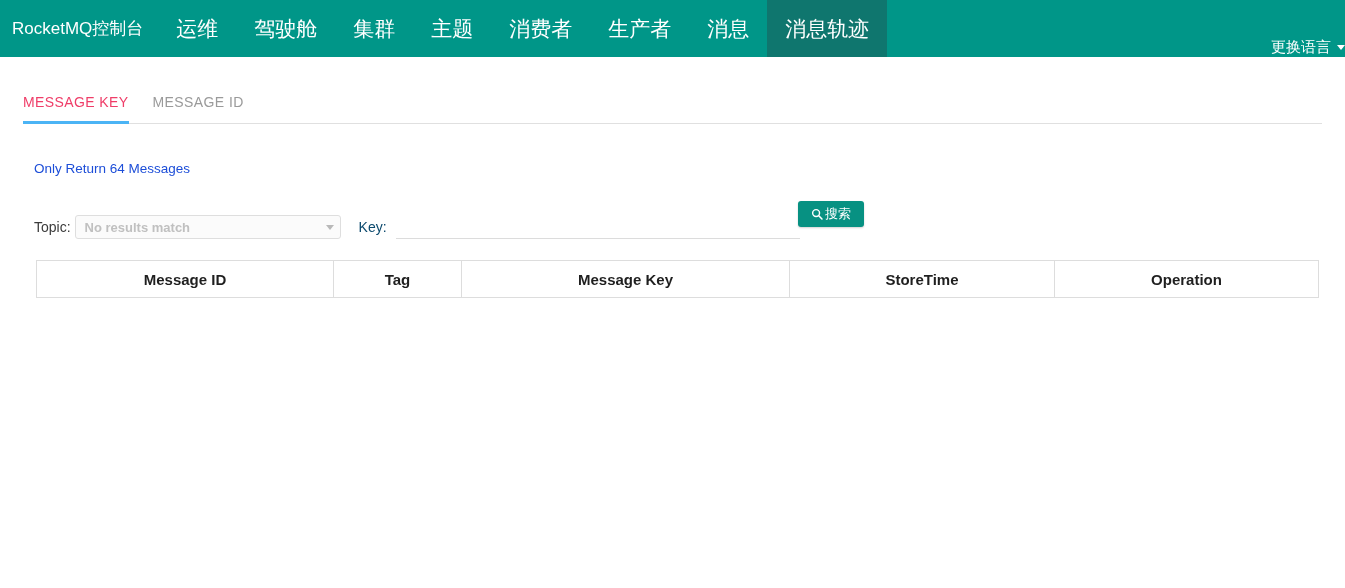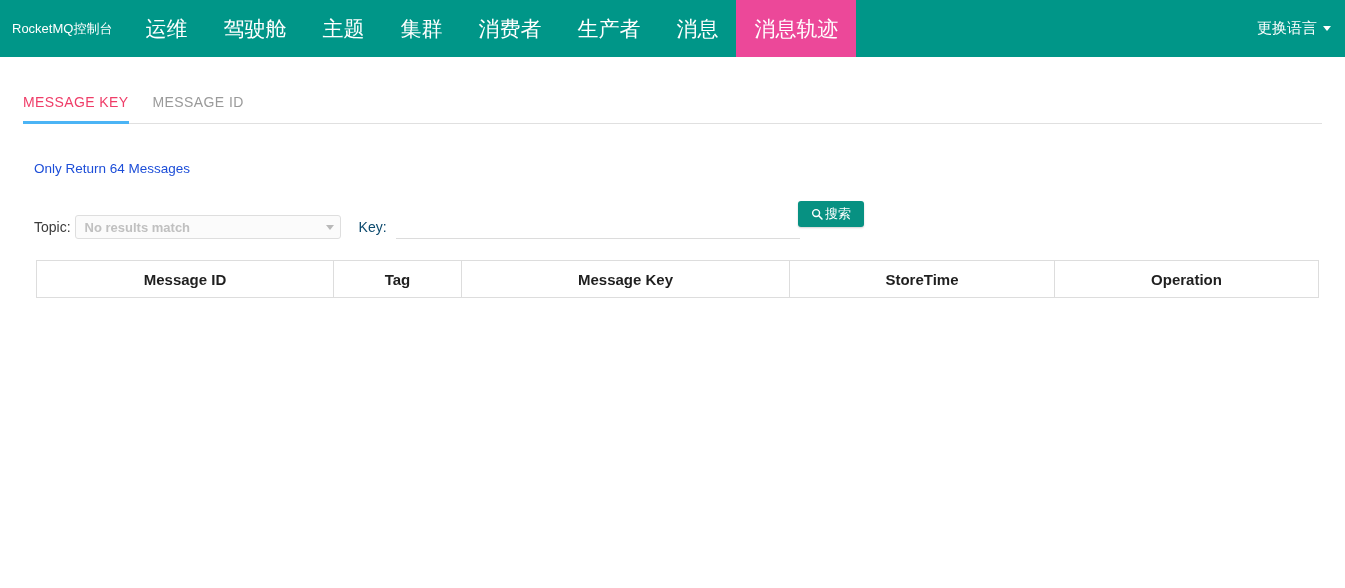--- a/index.html
+++ b/index.html
@@ -21,21 +21,21 @@
     background: #009688;
     display: flex;
     align-items: stretch;
     position: relative;
   }
   .brand {
     display: flex;
     align-items: center;
     padding: 0 15px 0 12px;
     color: #ffffff;
-    font-size: 13px;
+    font-size: 17px;
     line-height: 1;
     white-space: nowrap;
     letter-spacing: 0px;
   }
   .nav-items {
     display: flex;
     align-items: stretch;
     list-style: none;
     margin: 0;
     padding: 0;
@@ -43,27 +43,26 @@
   .nav-item {
     display: flex;
     align-items: center;
     padding: 0 18px;
     color: #ffffff;
     font-size: 21px;
     white-space: nowrap;
     cursor: pointer;
   }
   .nav-item.active {
-    background: #ec4899;
+    background: #0f766e;
   }
   .nav-right {
     margin-left: auto;
     display: flex;
-    align-items: center;
-    padding-right: 14px;
+    align-items: flex-end;
   }
   .lang-link {
     color: #ffffff;
     font-size: 15px;
     white-space: nowrap;
     cursor: pointer;
     display: flex;
     align-items: center;
     gap: 6px;
   }
@@ -239,24 +238,24 @@
   <div class="brand">RocketMQ控制台</div>
 
   <ul class="nav-items">
     <li class="nav-item">
         <span>运维</span>
       </li>
     <li class="nav-item">
         <span>驾驶舱</span>
       </li>
     <li class="nav-item">
+        <span>集群</span>
+      </li>
+    <li class="nav-item">
         <span>主题</span>
-      </li>
-    <li class="nav-item">
-        <span>集群</span>
       </li>
     <li class="nav-item">
         <span>消费者</span>
       </li>
     <li class="nav-item">
         <span>生产者</span>
       </li>
     <li class="nav-item">
         <span>消息</span>
       </li>

